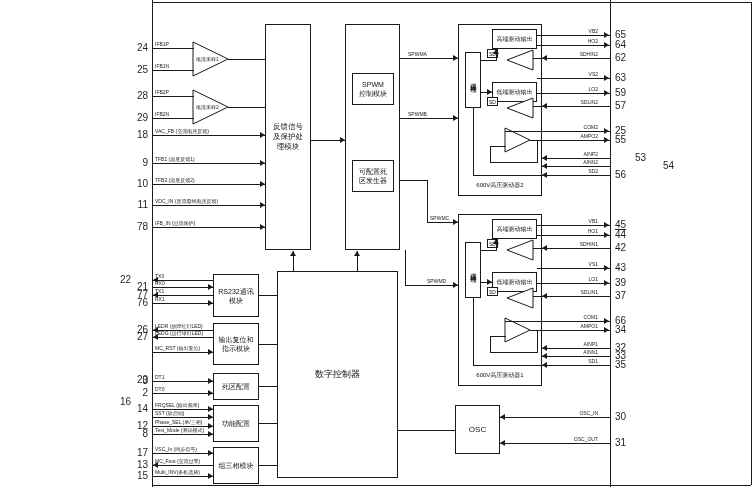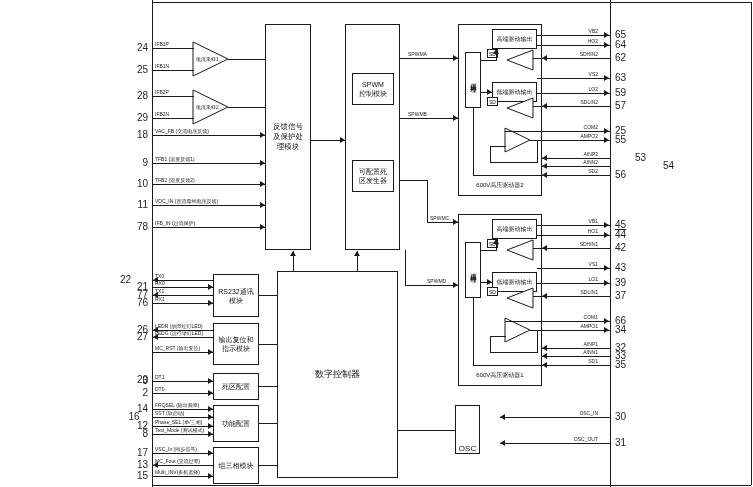--- a/index.html
+++ b/index.html
@@ -58,21 +58,21 @@
   <div class="box" style="left:213px;top:373px;width:46px;height:27px;">
     <div class="lbl" style="font-size:7px;">死区配置</div>
   </div>
   <div class="box" style="left:213px;top:405px;width:46px;height:37px;">
     <div class="lbl" style="font-size:7px;">功能配置</div>
   </div>
   <div class="box" style="left:213px;top:447px;width:46px;height:37px;">
     <div class="lbl" style="font-size:7px;">组三相模块</div>
   </div>
 
-  <div class="box" style="left:455px;top:405px;width:25px;height:49px;align-items:flex-end;">
+  <div class="box" style="left:455px;top:405px;width:45px;height:49px;">
     <div class="lbl" style="font-size:8px;">OSC</div>
   </div>
 
   <div class="box" style="left:458px;top:24px;width:84px;height:172px;"></div>
   <div class="box" style="left:465px;top:52px;width:16px;height:56px;">
     <div class="lbl vtext" style="font-size:6.5px;">逻辑处理</div>
   </div>
   <div class="box" style="left:492px;top:29px;width:45px;height:20px;">
     <div class="lbl" style="font-size:6px;">高端驱动输出</div>
   </div>
@@ -241,21 +241,21 @@
     <div class="ah" style="left: 208px; top: 390px; border-top: 3px solid transparent; border-bottom: 3px solid transparent; border-left: 5px solid rgb(26, 26, 26);"></div>
     <div class="pinlab" style="left: 155px; top: 386px;">DT0</div>
     <div class="pinnum" style="left: 120px; top: 387px; width: 28px; text-align: right;">2</div>
     <div class="wire" style="left: 152px; top: 409px; width: 62px; height: 1px;"></div>
     <div class="ah" style="left: 208px; top: 406px; border-top: 3px solid transparent; border-bottom: 3px solid transparent; border-left: 5px solid rgb(26, 26, 26);"></div>
     <div class="pinlab" style="left: 155px; top: 402px;">FRQSEL (输出频率)</div>
     <div class="pinnum" style="left: 120px; top: 403px; width: 28px; text-align: right;">14</div>
     <div class="wire" style="left: 152px; top: 417px; width: 62px; height: 1px;"></div>
     <div class="ah" style="left: 208px; top: 414px; border-top: 3px solid transparent; border-bottom: 3px solid transparent; border-left: 5px solid rgb(26, 26, 26);"></div>
     <div class="pinlab" style="left: 155px; top: 410px;">SST (软启动)</div>
-    <div class="pinnum" style="left: 120px; top: 411px; width: 28px; text-align: center;">16</div>
+    <div class="pinnum" style="left: 120px; top: 396px; width: 28px; text-align: left;">16</div>
     <div class="wire" style="left: 152px; top: 426px; width: 62px; height: 1px;"></div>
     <div class="ah" style="left: 208px; top: 423px; border-top: 3px solid transparent; border-bottom: 3px solid transparent; border-left: 5px solid rgb(26, 26, 26);"></div>
     <div class="pinlab" style="left: 155px; top: 419px;">Phase_SEL (单/三相)</div>
     <div class="pinnum" style="left: 120px; top: 420px; width: 28px; text-align: right;">12</div>
     <div class="wire" style="left: 152px; top: 434px; width: 62px; height: 1px;"></div>
     <div class="ah" style="left: 208px; top: 431px; border-top: 3px solid transparent; border-bottom: 3px solid transparent; border-left: 5px solid rgb(26, 26, 26);"></div>
     <div class="pinlab" style="left: 155px; top: 427px;">Test_Mode (测试模式)</div>
     <div class="pinnum" style="left: 120px; top: 428px; width: 28px; text-align: right;">8</div>
     <div class="wire" style="left: 152px; top: 453px; width: 62px; height: 1px;"></div>
     <div class="ah" style="left: 208px; top: 450px; border-top: 3px solid transparent; border-bottom: 3px solid transparent; border-left: 5px solid rgb(26, 26, 26);"></div>

